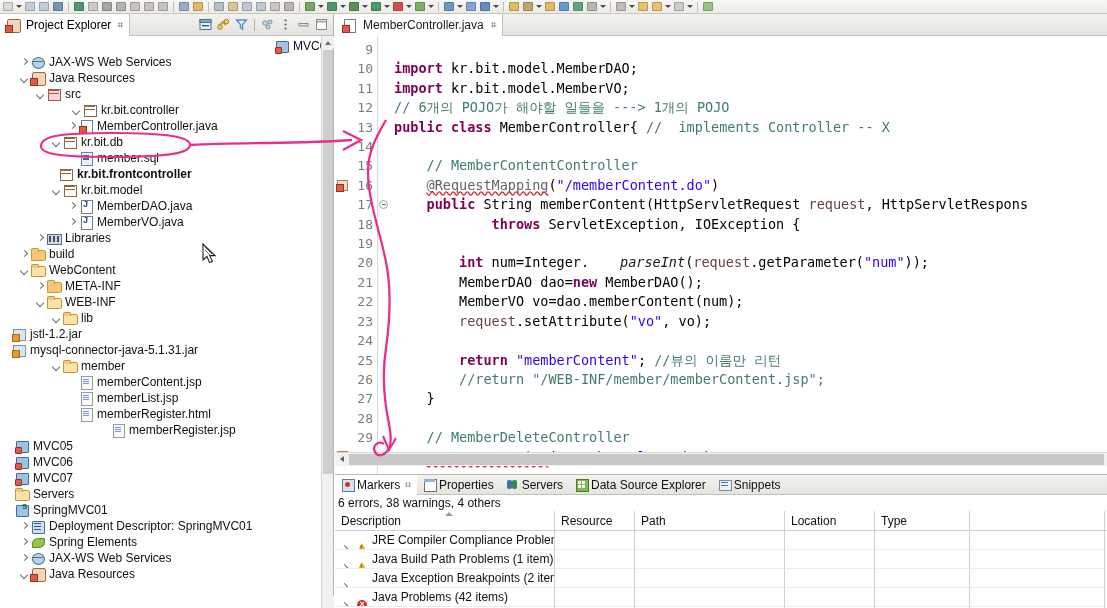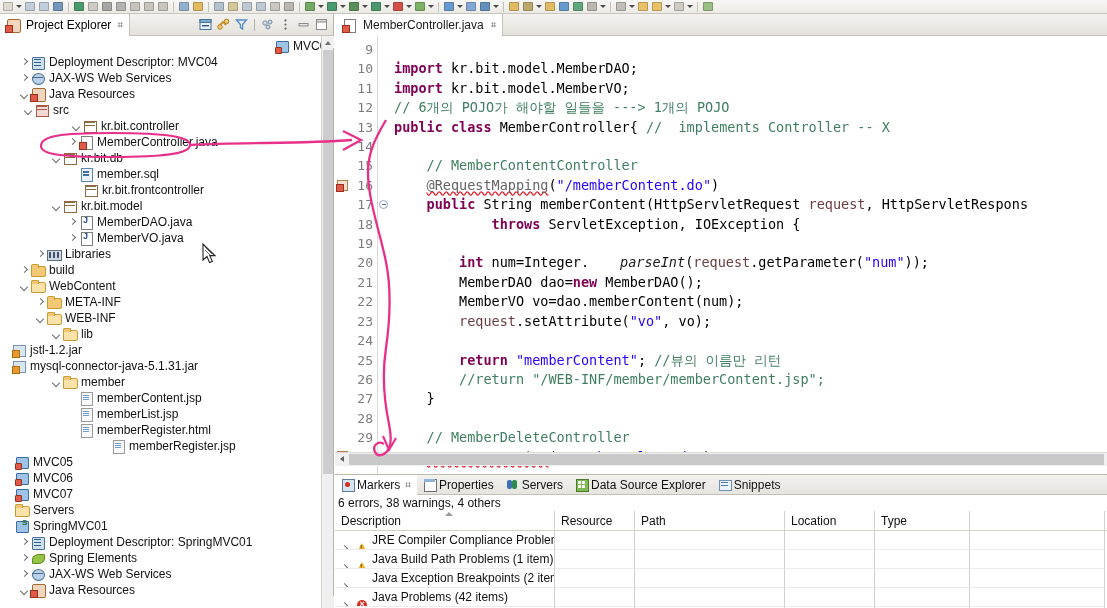--- a/index.html
+++ b/index.html
@@ -714,34 +714,29 @@
     </div>
 
     <div id="pe-tree">
         <div class="row" style="padding-left: 14px; justify-content: flex-end;">
           <span class="tw "></span>
           <span class="ico ic-proj"></span>
           <span class="lbl">MVC04</span>
         </div>
         <div class="row" style="padding-left: 19px;">
           <span class="tw r"></span>
-          <span class="ico ic-dd"></span>
-          <span class="lbl">Deployment Descriptor: MVC04</span>
-        </div>
-        <div class="row" style="padding-left: 19px;">
-          <span class="tw r"></span>
           <span class="ico ic-ws"></span>
           <span class="lbl">JAX-WS Web Services</span>
         </div>
         <div class="row" style="padding-left: 19px;">
           <span class="tw d"></span>
           <span class="ico ic-jres"></span>
           <span class="lbl">Java Resources</span>
         </div>
-        <div class="row" style="padding-left: 23px;">
+        <div class="row" style="padding-left: 35px;">
           <span class="tw d"></span>
           <span class="ico ic-pkg src"></span>
           <span class="lbl">src</span>
         </div>
         <div class="row" style="padding-left: 71px;">
           <span class="tw d"></span>
           <span class="ico ic-pkg"></span>
           <span class="lbl">kr.bit.controller</span>
         </div>
         <div class="row" style="padding-left: 67px;">
@@ -752,21 +747,21 @@
         <div class="row" style="padding-left: 51px;">
           <span class="tw d"></span>
           <span class="ico ic-pkg"></span>
           <span class="lbl">kr.bit.db</span>
         </div>
         <div class="row" style="padding-left: 67px;">
           <span class="tw "></span>
           <span class="ico ic-sql"></span>
           <span class="lbl">member.sql</span>
         </div>
-        <div class="row" style="padding-left: 72px;">
+        <div class="row" style="padding-left: 47px; font-weight: bold;">
           <span class="tw "></span>
           <span class="ico ic-pkg"></span>
           <span class="lbl">kr.bit.frontcontroller</span>
         </div>
         <div class="row" style="padding-left: 51px;">
           <span class="tw d"></span>
           <span class="ico ic-pkg"></span>
           <span class="lbl">kr.bit.model</span>
         </div>
         <div class="row" style="padding-left: 67px;">

